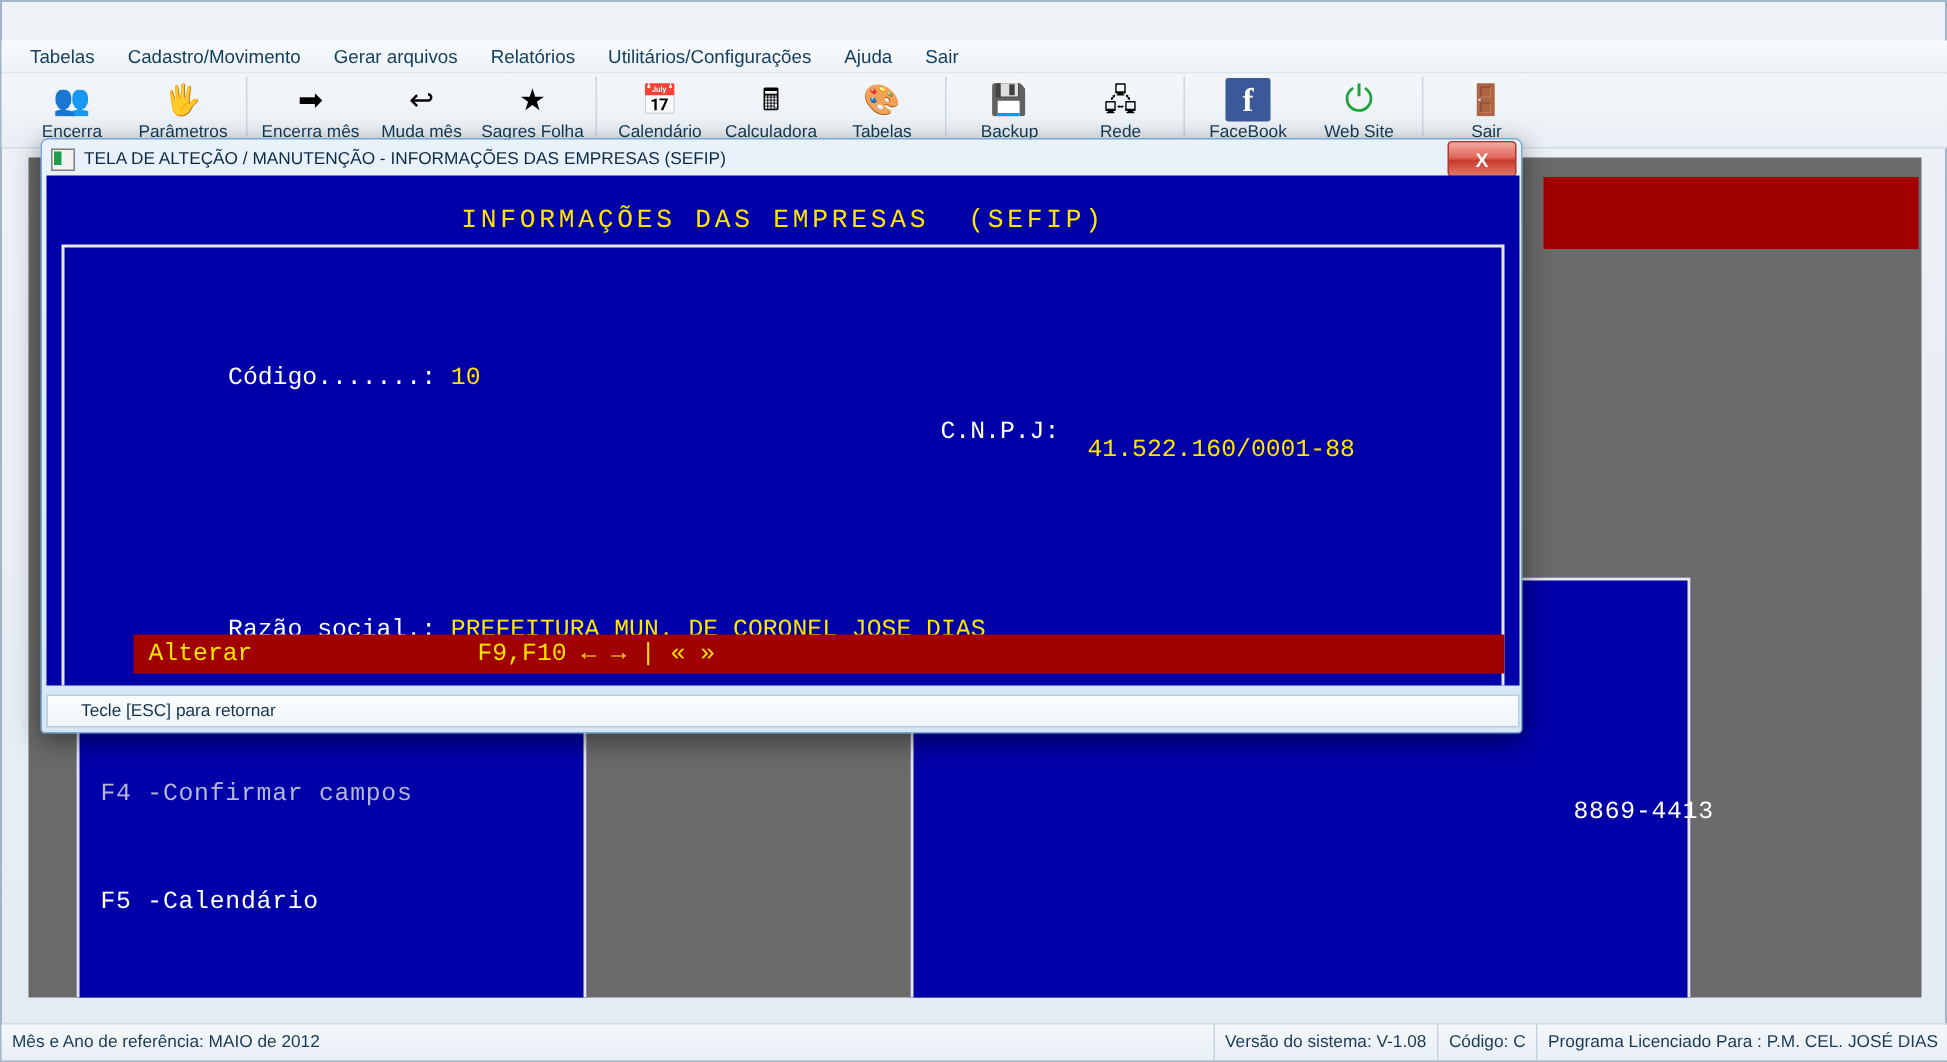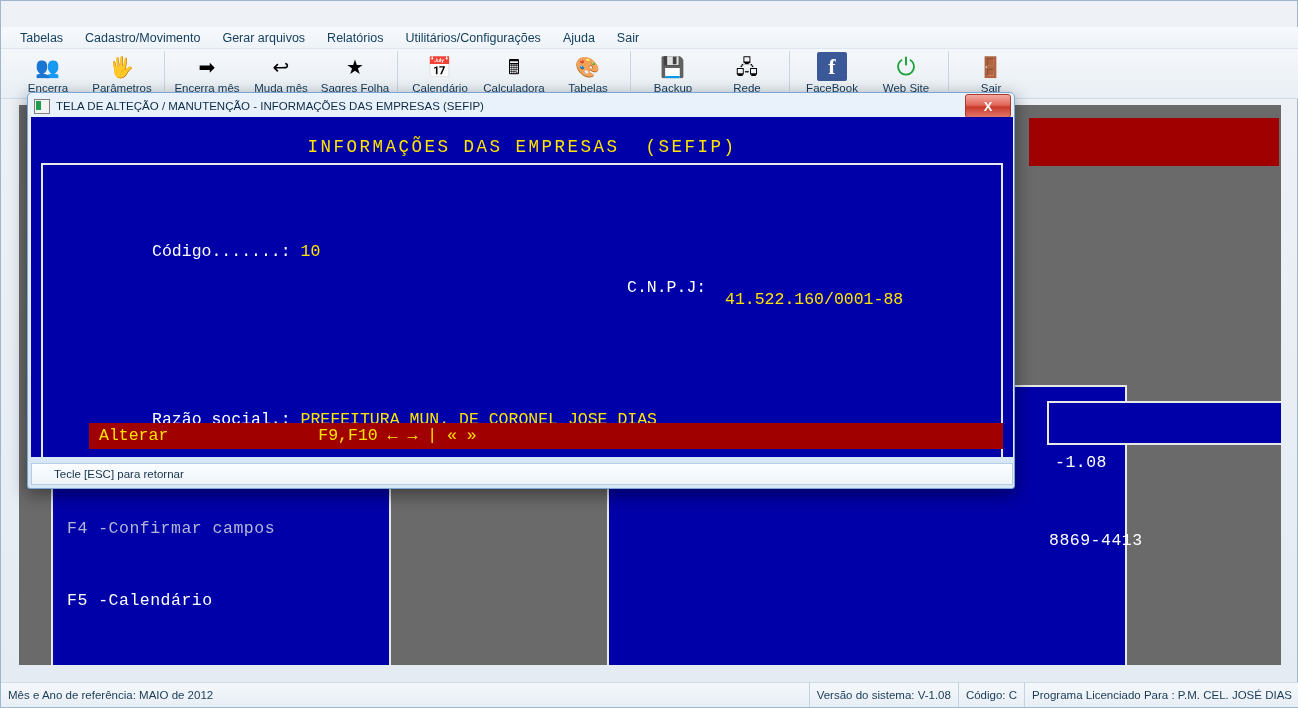--- a/index.html
+++ b/index.html
@@ -280,23 +280,20 @@
       
       
       
       
       
       
       
       
     </div>
 
-    <div class="dosbox bx-border" style="left:1028px; top:296px; width:248px; height:44px; padding-left:6px;">
-      <div>-1.08</div>
-    </div>
 
     <div class="dosbox" style="left:1030px; top:376px; width:246px; height:26px; background:transparent;">
       <div>8869-4413</div>
     </div>
   </div>
 
   <div class="hdrbox">
     
     
   </div>

